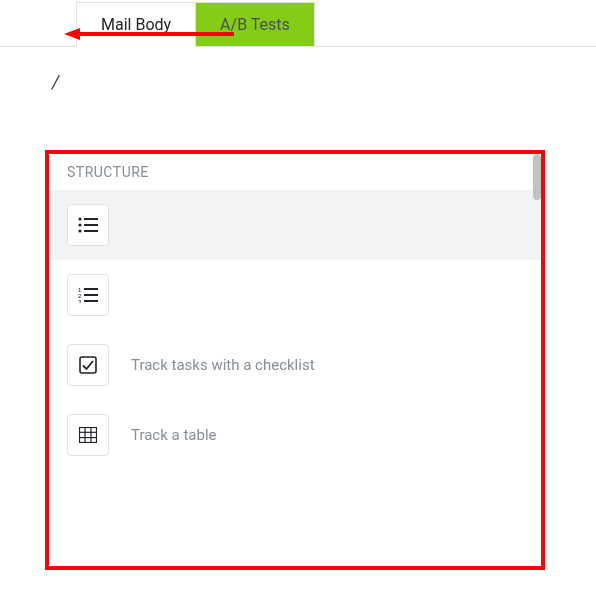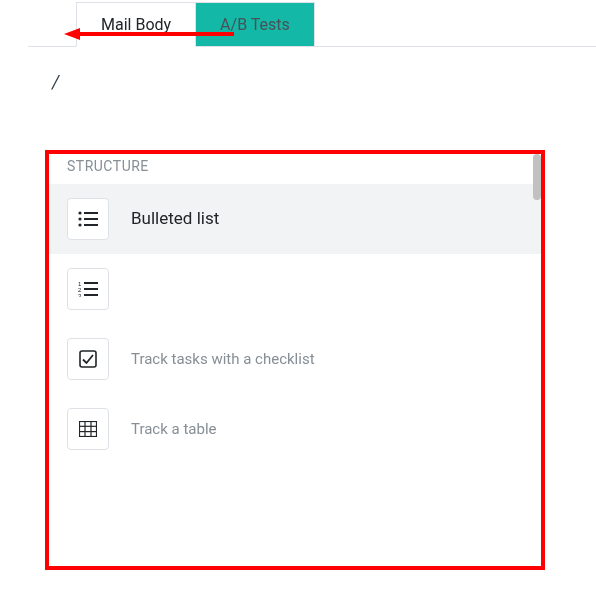--- a/index.html
+++ b/index.html
@@ -5,30 +5,29 @@
     * { box-sizing: border-box; margin: 0; padding: 0; }
     body {
       width: 596px;
       height: 596px;
       background: #fff;
       font-family: -apple-system, BlinkMacSystemFont, "Segoe UI", Roboto, sans-serif;
       color: #333;
     }
     .tabs {
       display: flex;
-      padding-left: 48px;
+      padding-left: 76px;
       border-bottom: 1px solid #dee2e6;
       margin-top: 2px;
-      margin-left: 28px;
     }
     .tab {
       padding: 12px 24px;
       font-size: 16px;
       color: #495057;
-      background: #14b8a6;
+      background: #84cc16;
       border: 1px solid #dee2e6;
       border-bottom: none;
       cursor: pointer;
       position: relative;
     }
     .tab.active {
       background: #fff;
       border-bottom: 1px solid #fff;
       margin-bottom: -1px;
       color: #212529;
@@ -68,21 +67,21 @@
     .popup {
       position: absolute;
       top: 154px;
       left: 49px;
       width: 492px;
       height: 412px;
       background: #fff;
       overflow: hidden;
     }
     .popup-header {
-      padding: 4px 18px 10px 18px;
+      padding: 10px 18px 10px 18px;
       font-size: 14px;
       color: #868e96;
       letter-spacing: 0.5px;
     }
     .popup-list { }
     .item {
       display: flex;
       align-items: center;
       padding: 14px 18px;
       cursor: pointer;
@@ -149,21 +148,20 @@
         <svg width="20" height="16" viewBox="0 0 20 16">
           <circle cx="2" cy="2" r="1.6" fill="#212529"></circle>
           <rect x="6" y="1" width="14" height="2" fill="#212529"></rect>
           <circle cx="2" cy="8" r="1.6" fill="#212529"></circle>
           <rect x="6" y="7" width="14" height="2" fill="#212529"></rect>
           <circle cx="2" cy="14" r="1.6" fill="#212529"></circle>
           <rect x="6" y="13" width="14" height="2" fill="#212529"></rect>
         </svg>
       </div>
       <div class="item-text">
-        <div class="item-title">Bulleted list</div>
       </div>
     </div>
 
     <div class="item">
       <div class="icon-box">
         <svg width="20" height="16" viewBox="0 0 20 16">
           <text x="0" y="5" font-size="6" fill="#212529" font-family="sans-serif">1</text>
           <rect x="6" y="1" width="14" height="2" fill="#212529"></rect>
           <text x="0" y="11" font-size="6" fill="#212529" font-family="sans-serif">2</text>
           <rect x="6" y="7" width="14" height="2" fill="#212529"></rect>

